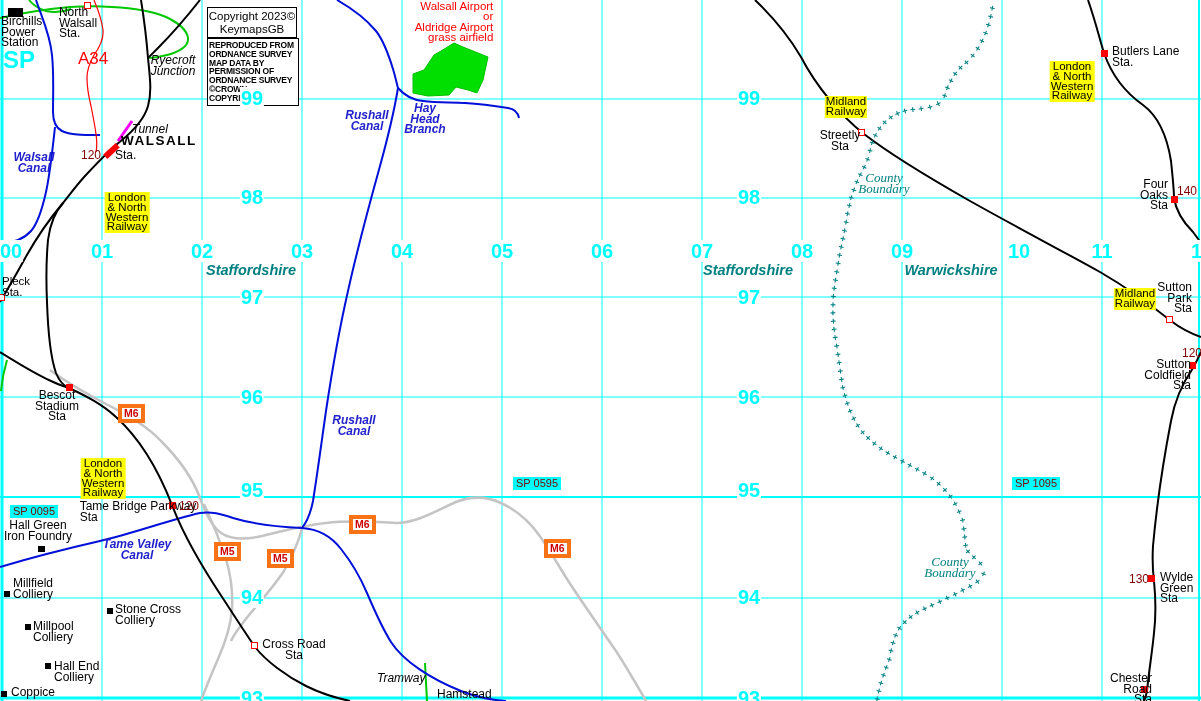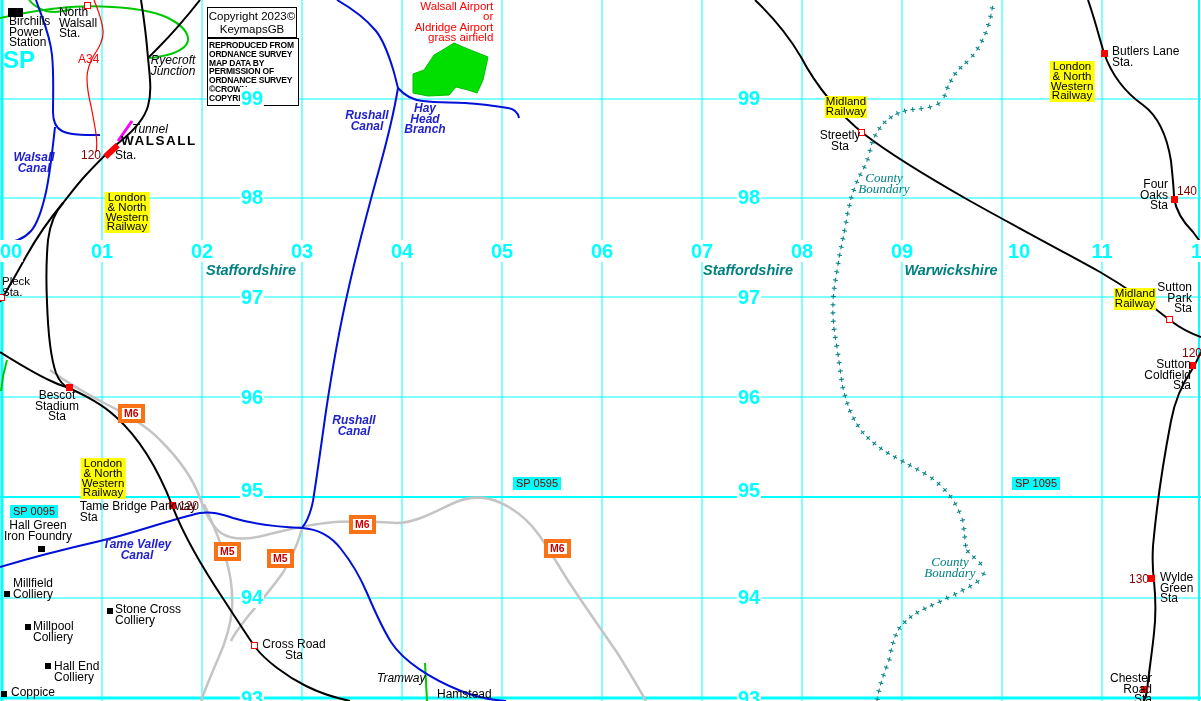--- a/index.html
+++ b/index.html
@@ -9,21 +9,21 @@
   .lbl{position:absolute;white-space:pre-line;line-height:10.5px;font-size:12px;color:#000;}
   .place{}
   .place-sm{font-size:11.5px;}
   .place-bold{font-size:13.5px;font-weight:bold;letter-spacing:1.5px;}
   .italic-place{font-style:italic;font-size:12px;}
   .canal{color:var(--canal_text,#2222cc);font-style:italic;font-weight:bold;font-size:12px;}
   .county{color:var(--county_teal,#008080);font-style:italic;font-weight:bold;font-size:14.5px;}
   .railway-yellow{background:var(--highlight_yellow,#ffff00);font-size:11.5px;line-height:9.8px;padding:1px 1px;margin-top:27px;}
   .airport{color:var(--station_red,#ff0000);font-size:11.5px;line-height:10.3px;}
   .ref-num{color:var(--refnum_maroon,#800000);font-size:12px;}
-  .road-red{color:var(--station_red,#ff0000);font-size:12px;}
+  .road-red{color:var(--station_red,#ff0000);font-size:17px;}
   .gridref{background:var(--grid_cyan,#00ffff);color:var(--refnum_maroon,#800000);font-size:11px;line-height:11px;padding:1px 3px;}
   .boundary-label{font-family:"Liberation Serif",serif;font-style:italic;color:var(--county_teal,#008080);font-size:13px;line-height:11px;}
   .sp-big{color:var(--grid_cyan,#00ffff);font-weight:bold;font-size:24px;line-height:22px;}
   .mbadge{color:#cc0000;border:4px solid #f97316;background:#fff;font-weight:bold;font-size:10.5px;line-height:11px;padding:0 2px;}
   .gridnum{position:absolute;color:var(--grid_cyan,#00ffff);font-weight:bold;font-size:20px;line-height:22px;background:#fff;padding:0 1px;transform:translateX(-50%);}
   .mk{position:absolute;}
   .mk-filled{background:var(--station_red,#ff0000);}
   .mk-open{background:#fff;border:1.5px solid var(--station_red,#ff0000);box-sizing:border-box;}
   .mk-ind{background:#000;}
   .infobox{position:absolute;border:1px solid #000;background:#fff;white-space:pre-line;}
@@ -163,21 +163,21 @@
       <div class="mk mk-filled" style="left: 1148px; top: 575px; width: 7px; height: 7px;"></div>
       <div class="mk mk-filled" style="left: 1141px; top: 686px; width: 7px; height: 7px;"></div>
       <div class="mk mk-ind" style="left: 38px; top: 546px; width: 7px; height: 6px;"></div>
       <div class="mk mk-ind" style="left: 4px; top: 591px; width: 6px; height: 6px;"></div>
       <div class="mk mk-ind" style="left: 107px; top: 608px; width: 6px; height: 6px;"></div>
       <div class="mk mk-ind" style="left: 25px; top: 624px; width: 6px; height: 6px;"></div>
       <div class="mk mk-ind" style="left: 45px; top: 663px; width: 6px; height: 6px;"></div>
       <div class="mk mk-ind" style="left: 1px; top: 691px; width: 6px; height: 6px;"></div>
     </div>
   <div id="labels">
-      <div class="lbl place" style="left: 1px; top: 16px; text-align: left; padding-left: 8px;">Birchills
+      <div class="lbl place" style="left: 1px; top: 16px; text-align: left;">Birchills
 Power
 Station</div>
       <div class="lbl sp-big" style="left: 3px; top: 49px; text-align: left;">SP</div>
       <div class="lbl place" style="left: 78px; top: 7px; transform: translateX(-50%);">North
 Walsall
 Sta.</div>
       <div class="lbl road-red" style="left: 78px; top: 54px; text-align: left;">A34</div>
       <div class="lbl italic-place" style="left: 173px; top: 55px; text-align: center; transform: translateX(-50%);">Ryecroft
 Junction</div>
       <div class="lbl italic-place" style="left: 132px; top: 124px; text-align: left;">Tunnel</div>

